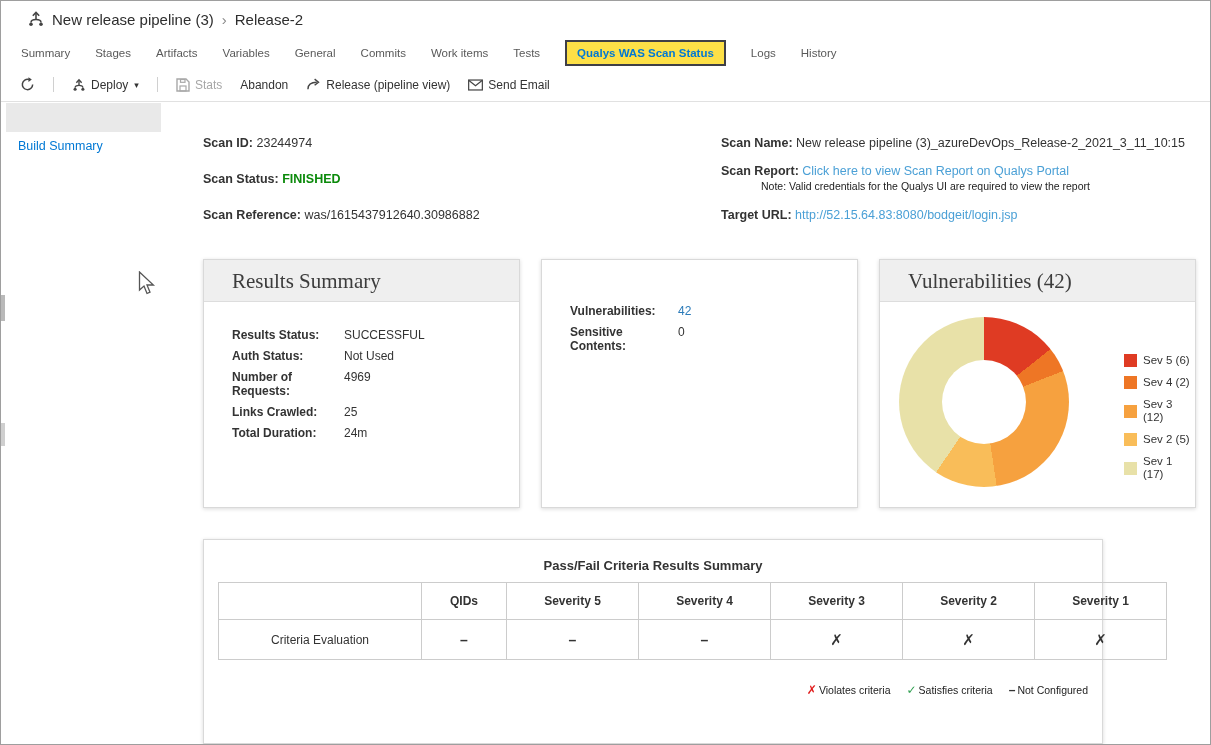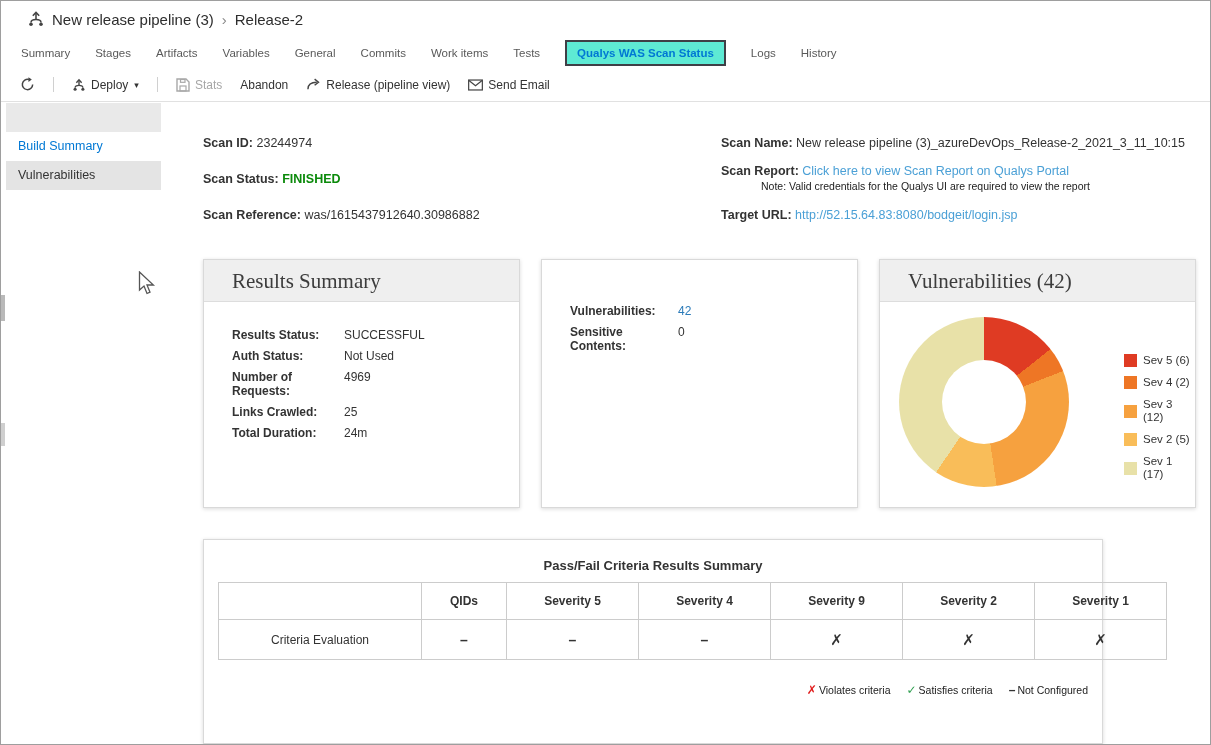--- a/index.html
+++ b/index.html
@@ -10,21 +10,21 @@
     border:1px solid #9e9e9e;
   }
   
   .breadcrumb{position:absolute;left:26px;top:9px;display:flex;align-items:center;gap:7px;font-size:15px;color:#2e2e2e;}
   .bc-icon{display:inline-flex;align-items:center;}
   .crumb-sep{color:#8a8a8a;font-size:15px;padding:0 1px;}
   .bc-link{cursor:pointer;}
   
   .tabs{position:absolute;left:20px;top:37px;height:30px;display:flex;align-items:center;gap:25px;font-size:11.5px;color:#595959;}
   .tab{cursor:pointer;white-space:nowrap;}
-  .tab.active{color:#0078d4;font-weight:700;border:2px solid #3f3f46;padding:5px 10px;background:#5eead4;}
+  .tab.active{color:#0078d4;font-weight:700;border:2px solid #3f3f46;padding:5px 10px;background:#fde047;}
   
   .toolbar{position:absolute;left:0;top:67px;width:100%;height:34px;display:flex;align-items:center;gap:18px;padding-left:19px;font-size:12px;color:#333;border-bottom:1px solid #e1e1e1;background:#fff;}
   .tb-item{display:flex;align-items:center;gap:5px;cursor:pointer;white-space:nowrap;}
   .tb-item.disabled{color:#a6a6a6;cursor:default;}
   .tb-sep{width:1px;height:15px;background:#d0d0d0;}
   .caret{font-size:9px;color:#333;margin-left:1px;}
   .tb-ico{display:inline-flex;align-items:center;}
   
   .sidebar{position:absolute;left:5px;top:102px;width:155px;font-size:12.5px;}
   .sidebar-spacer{height:29px;background:#e9e9e9;}
@@ -163,21 +163,20 @@
     <span>Send Email</span>
   </span>
 </div>
 
 <div class="edge-tick" style="top:294px;height:26px;"></div>
 <div class="edge-tick" style="top:422px;height:23px;background:#cfcfcf;"></div>
 
 <nav class="sidebar">
   <div class="sidebar-spacer"></div>
   <div class="side-item active">Build Summary</div>
-  <div class="side-item">Vulnerabilities</div>
 </nav>
 
 <div class="main">
 
   <div class="scan-left">
     <div class="row">
       <span class="lbl">Scan ID:</span>
       <span>23244974</span>
     </div>
     <div class="row">
@@ -290,21 +289,21 @@
           <col style="width:132px">
           <col style="width:132px">
           <col style="width:132px">
       </colgroup>
       <thead>
         <tr>
           <th></th>
           <th>QIDs</th>
           <th>Severity 5</th>
           <th>Severity 4</th>
-          <th>Severity 9</th>
+          <th>Severity 3</th>
           <th>Severity 2</th>
           <th>Severity 1</th>
         </tr>
       </thead>
       <tbody>
         <tr>
           <td>Criteria Evaluation</td>
           <td class="pf-cell dash">–</td>
           <td class="pf-cell dash">–</td>
           <td class="pf-cell dash">–</td>

